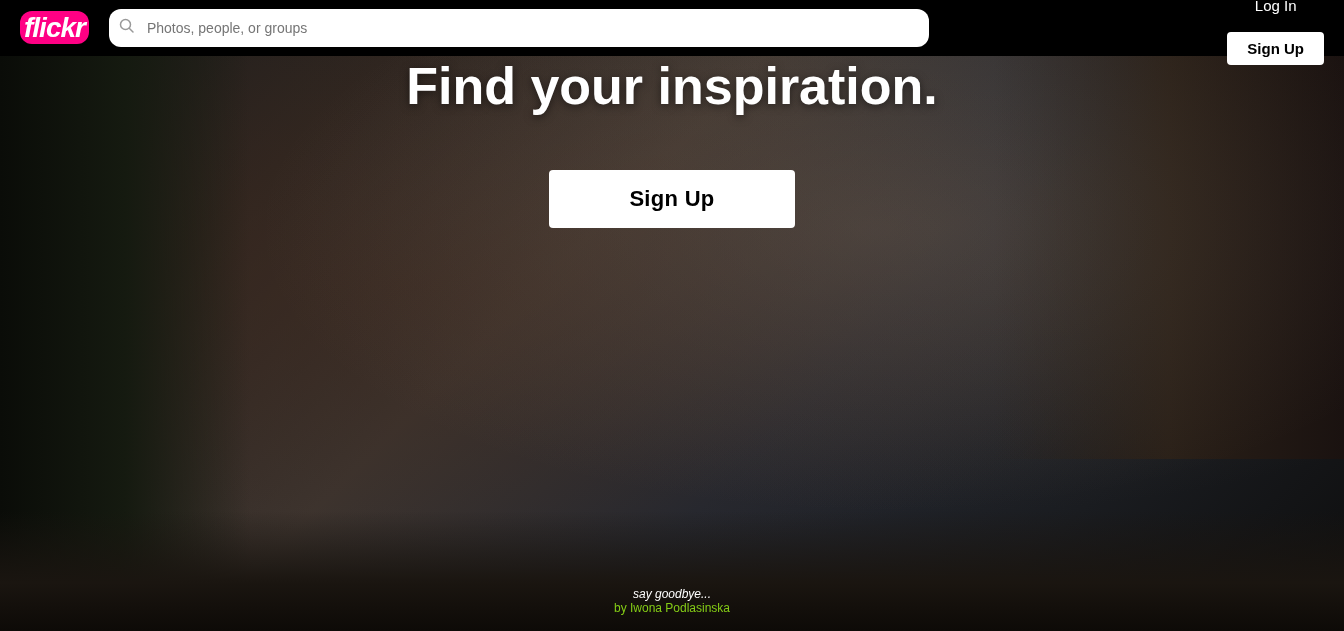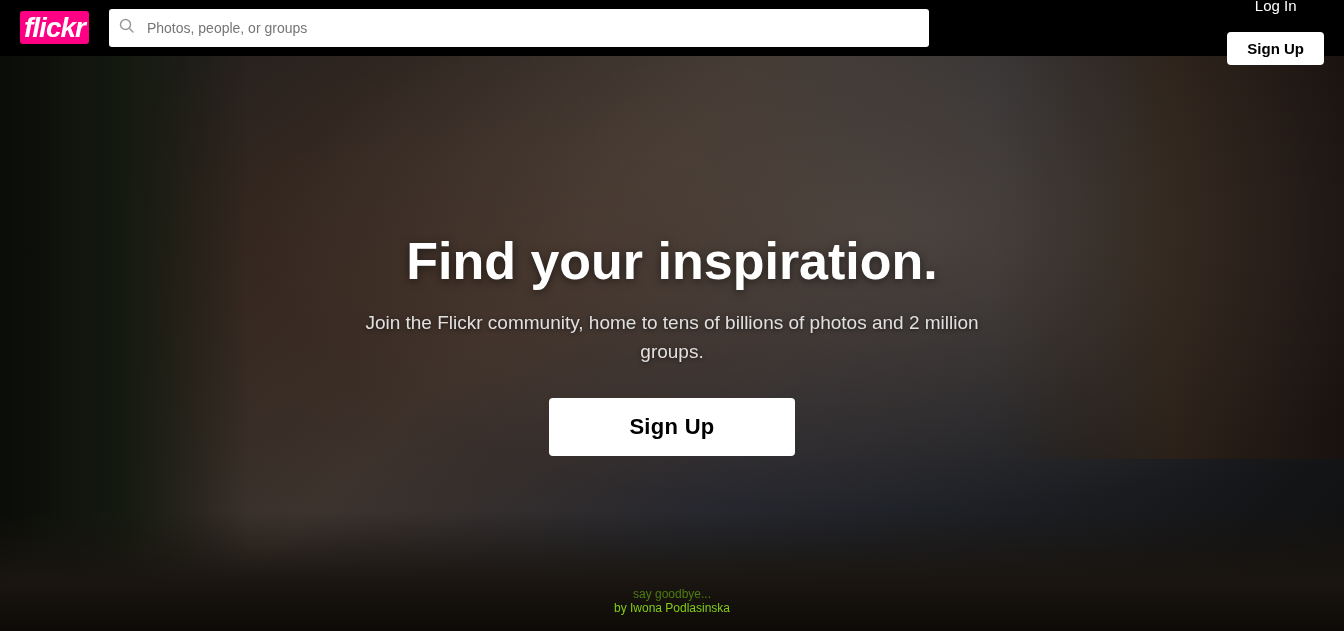--- a/index.html
+++ b/index.html
@@ -36,33 +36,33 @@
       color: #fff;
       letter-spacing: -1px;
       margin-right: 20px;
       font-style: italic;
     }
 
     .logo span {
       background: #ff0084;
       color: #fff;
       padding: 1px 4px;
-      border-radius: 3px;
+      border-radius: 12px;
     }
 
     .search-bar {
       flex: 1;
       max-width: 820px;
       position: relative;
     }
 
     .search-bar input {
       width: 100%;
       height: 38px;
-      border-radius: 3px;
+      border-radius: 12px;
       border: none;
       padding: 0 12px 0 38px;
       font-size: 14px;
       color: #555;
       background: #fff;
       outline: none;
     }
 
     .search-icon-wrap {
       position: absolute;
@@ -163,24 +163,24 @@
       inset: 0;
       background: radial-gradient(ellipse at 65% 30%, rgba(180,160,140,0.15) 0%, transparent 50%);
     }
 
     .hero-content {
       position: relative;
       z-index: 5;
       display: flex;
       flex-direction: column;
       align-items: center;
-      justify-content: center;
       height: 100%;
       text-align: center;
       padding: 0 20px;
+      gap: 36px;
     }
 
     .hero-title {
       font-size: 52px;
       font-weight: 700;
       color: #fff;
       margin-bottom: 18px;
       text-shadow: 0 2px 8px rgba(0,0,0,0.5);
     }
 
@@ -209,21 +209,22 @@
       position: absolute;
       bottom: 16px;
       left: 50%;
       transform: translateX(-50%);
       text-align: center;
       z-index: 5;
     }
 
     .photo-title {
       font-size: 12px;
-      color: #4d7c0f;
+      color: #ffffff;
+      font-style: italic;
     }
 
     .photo-author {
       font-size: 12px;
       color: #84cc16;
     }
   </style>
 </head>
 <body>
 
@@ -252,21 +253,20 @@
   <div class="hero-bg"></div>
   <div class="hero-scene">
     <div class="foliage-left"></div>
     <div class="train-right"></div>
     <div class="track-bottom"></div>
     <div class="mist"></div>
   </div>
 
   <div class="hero-content">
     <h1 class="hero-title">Find your inspiration.</h1>
-    <p class="hero-subtitle">Join the Flickr community, home to tens of billions of photos and 2 million groups.</p>
     <button class="signup-btn-hero">Sign Up</button>
   </div>
 
   <div class="photo-credit">
     <div class="photo-title">say goodbye...</div>
     <div class="photo-author">by Iwona Podlasinska</div>
   </div>
 </section>
 
 </body></html>

